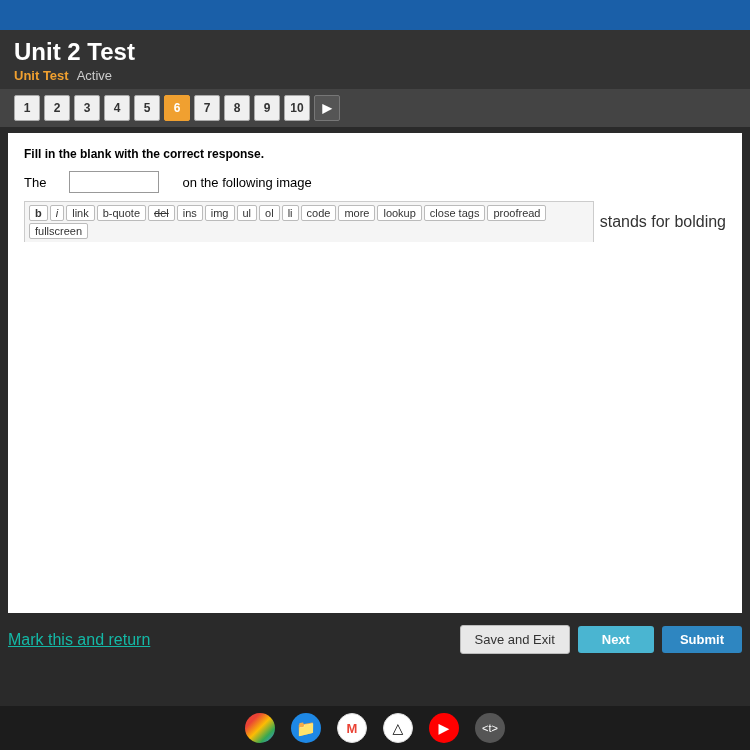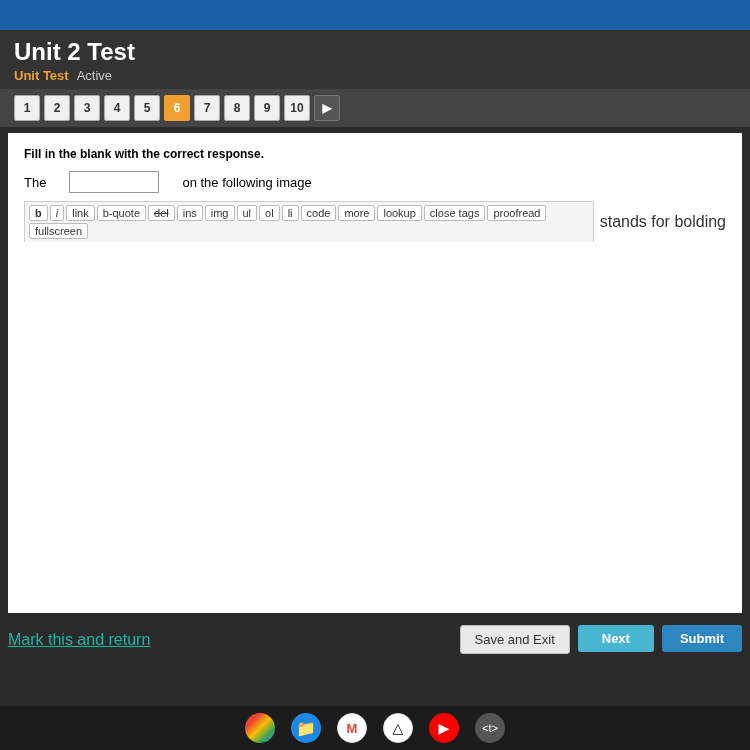--- a/index.html
+++ b/index.html
@@ -193,21 +193,21 @@
     .mark-return-link {
       color: #14b8a6;
       font-size: 16px;
       text-decoration: underline;
       cursor: pointer;
     }
 
     .action-buttons {
       display: flex;
       gap: 8px;
-      align-items: flex-start;
+      align-items: center;
     }
 
     .btn-save {
       background: #e8e8e8;
       border: 1px solid #bbb;
       padding: 6px 14px;
       font-size: 13px;
       cursor: pointer;
       border-radius: 3px;
       color: #333;

